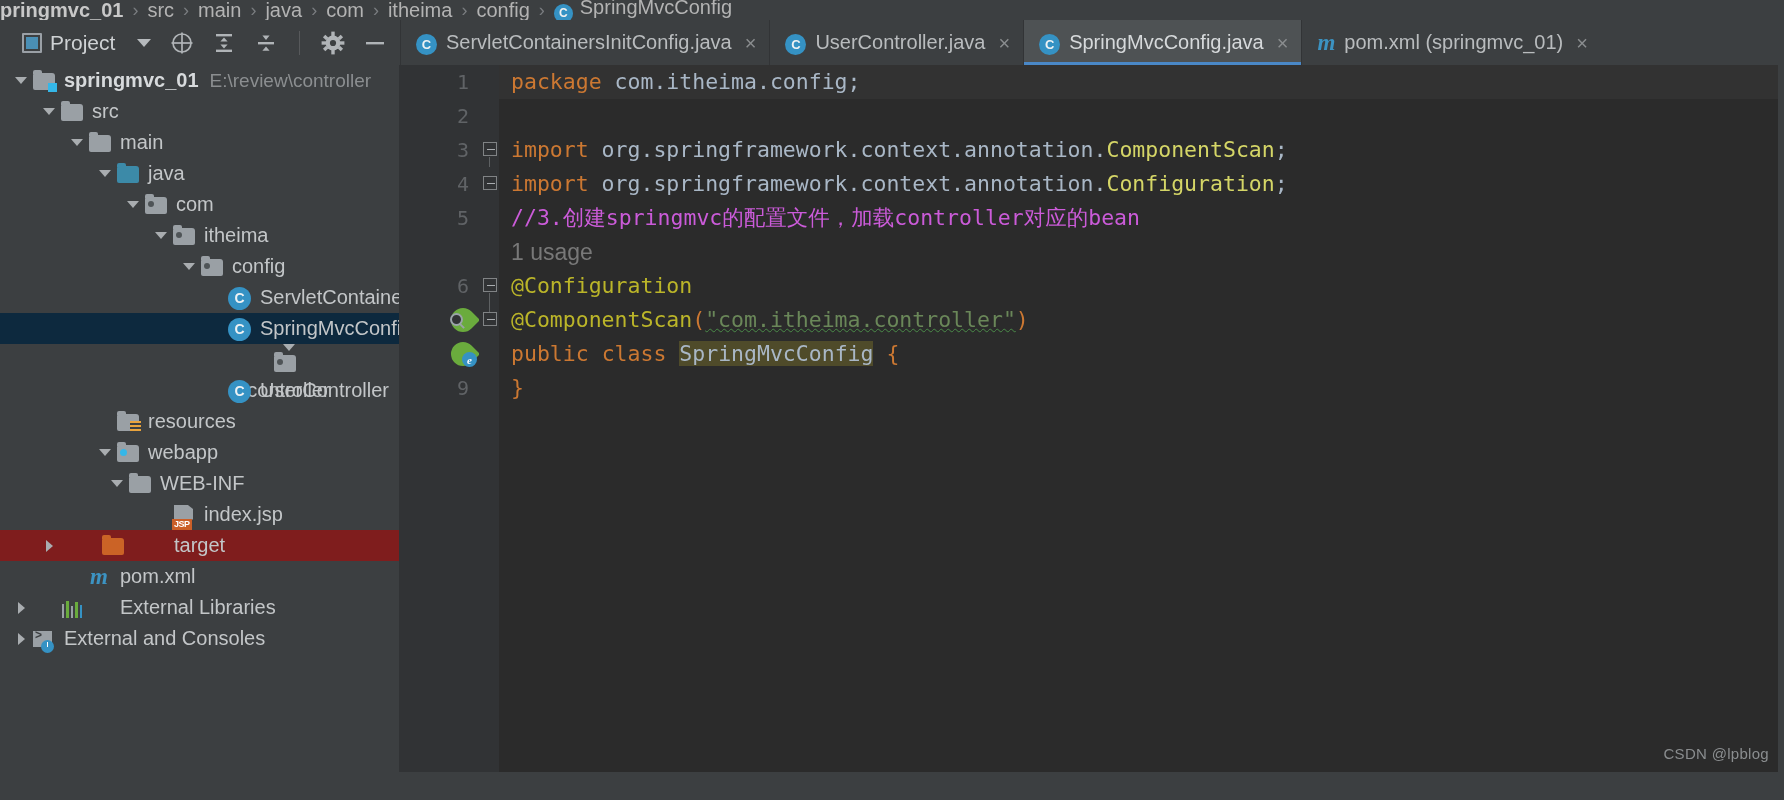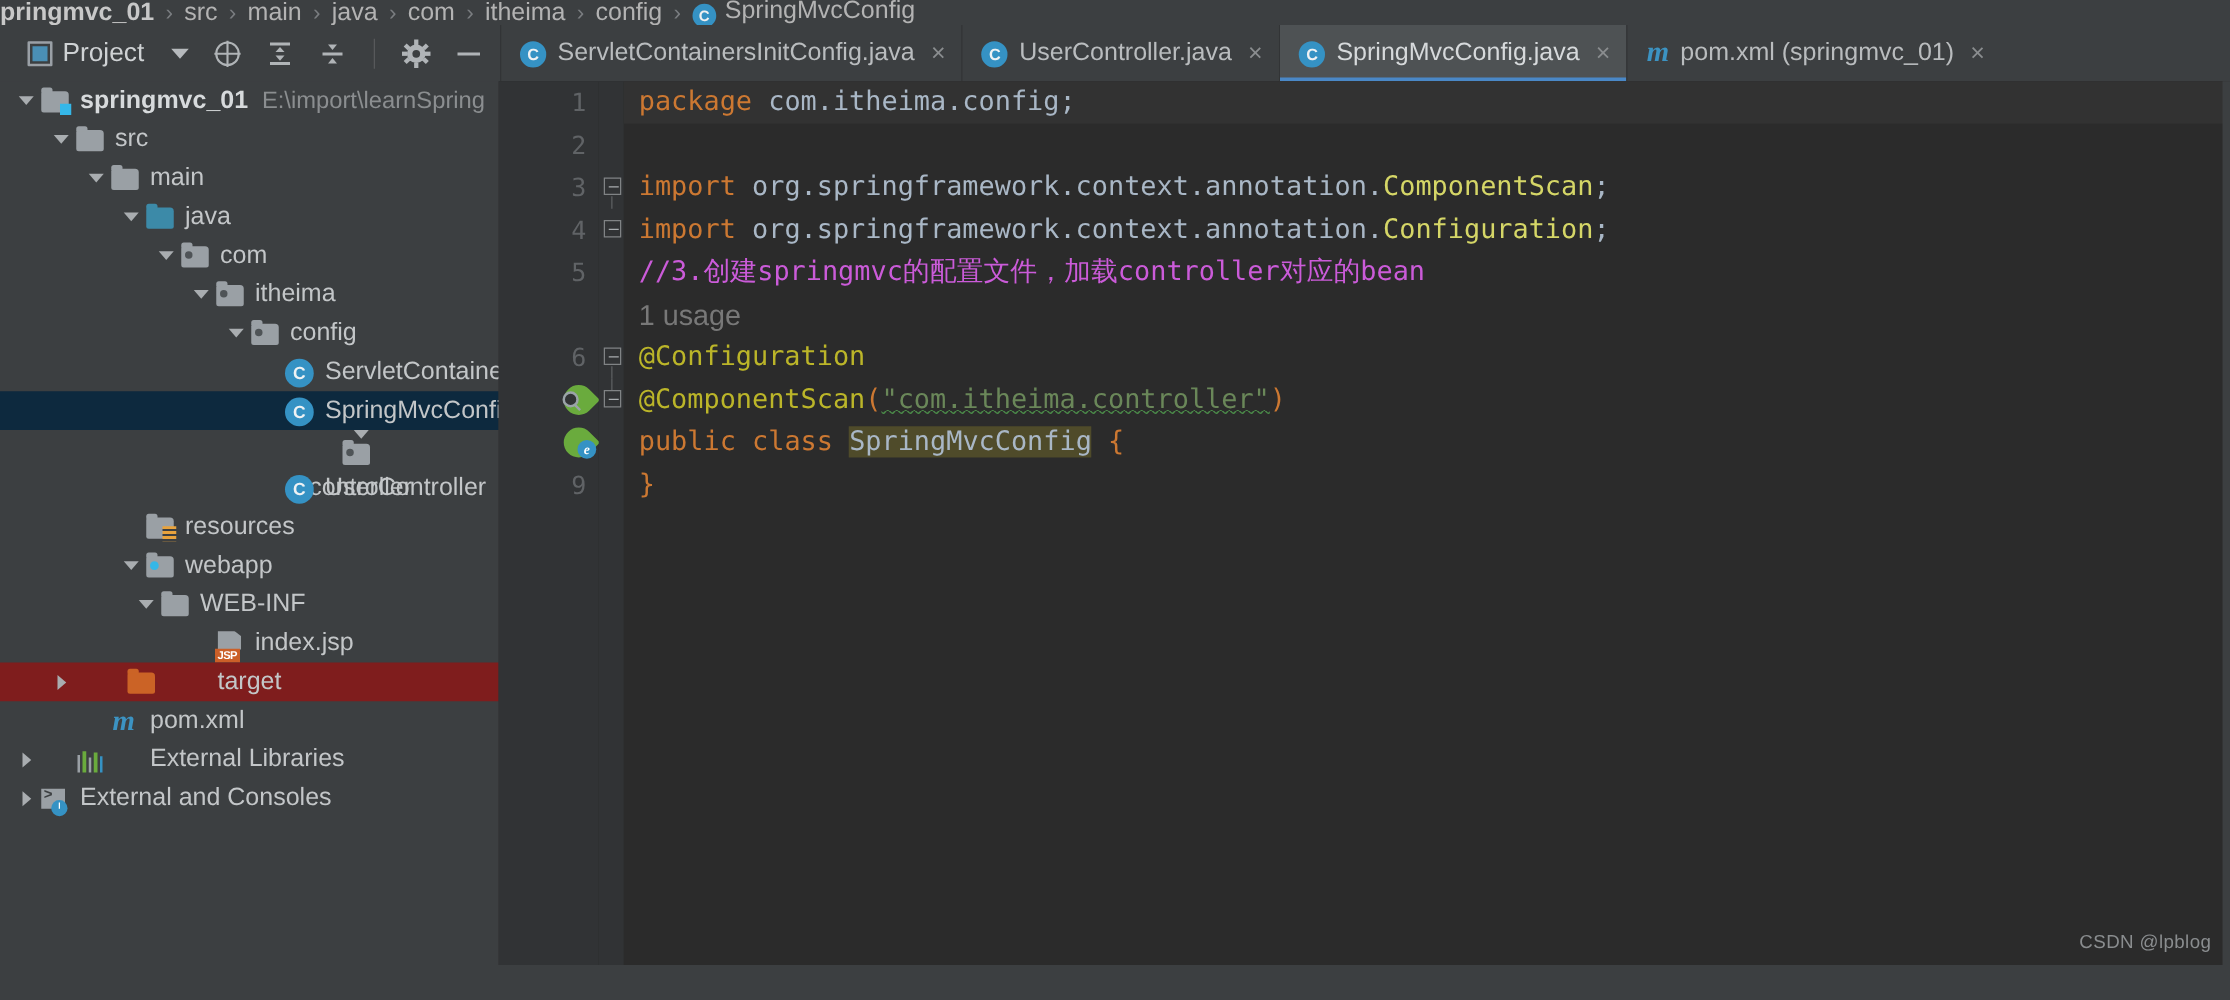--- a/index.html
+++ b/index.html
@@ -324,21 +324,21 @@
 <div id="project-panel">
     <div class="tree-row" style="padding-left: 10px;">
       <span class="arrow-slot">
         <span class="arrow"></span>
       </span>
       <span class="node-ico">
         <span class="fld"></span>
         <span class="mod-badge"></span>
       </span>
       <span class="node-label b">springmvc_01</span>
-      <span class="node-path">E:\import\learnSpring</span>
+      <span class="node-path">E:\review\controller</span>
     </div>
     <div class="tree-row" style="padding-left: 38px;">
       <span class="arrow-slot">
         <span class="arrow"></span>
       </span>
       <span class="node-ico">
         <span class="fld"></span>
       </span>
       <span class="node-label">src</span>
     </div>

